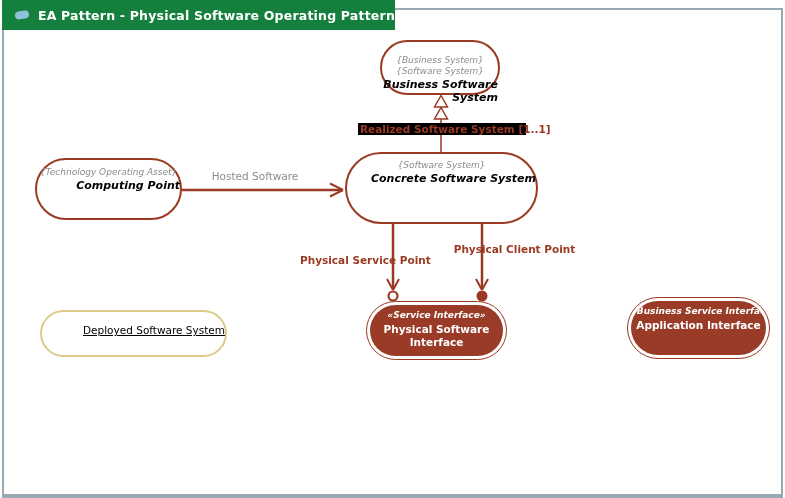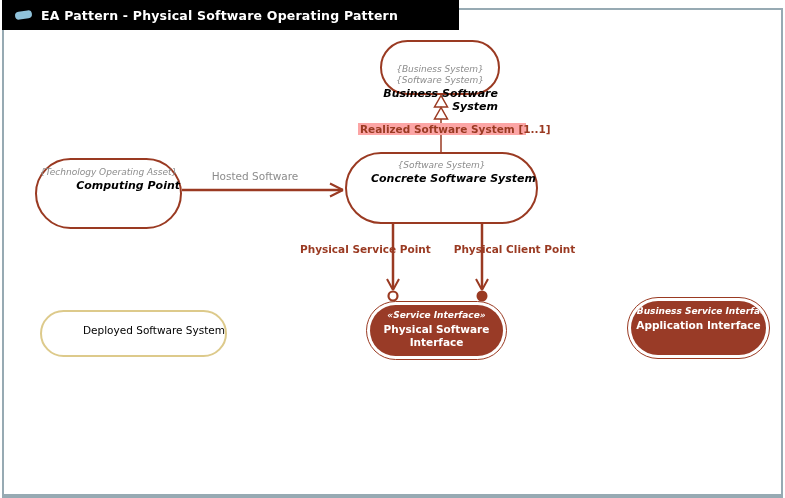--- a/index.html
+++ b/index.html
@@ -1,37 +1,37 @@
 <!DOCTYPE html>
 <html><head>
 <meta charset="utf-8">
 <style>
   html,body{margin:0;padding:0;background:#fff;font-family:"DejaVu Sans","Liberation Sans",sans-serif;}
   .stage{position:relative;width:785px;height:498px;background:#fff;overflow:hidden;}
   .frame{position:absolute;left:2px;top:8px;width:777px;height:484px;border:2px solid #97aab3;border-bottom-width:4px;background:#fff;}
-  .titlebar{position:absolute;left:2px;top:0;width:457px;height:30px;background:#000000;display:flex;align-items:center;}
+  .titlebar{position:absolute;left:2px;top:0;width:393px;height:30px;background:#15803d;display:flex;align-items:center;}
   .title-icon{display:inline-block;width:17px;height:8px;border-radius:4px;background:#8fc2da;margin-left:13px;transform:rotate(-8deg);}
   .title-text{color:#fff;font-weight:bold;font-size:12.5px;margin-left:9px;letter-spacing:.2px;white-space:nowrap;}
   .connectors{position:absolute;left:0;top:0;pointer-events:none;}
   .node{position:absolute;background:#fff;border:2.5px solid #9a3a22;border-radius:40px;text-align:center;box-sizing:border-box;}
   .node .stereo{font-size:9px;font-style:italic;color:#8c8c8c;line-height:11px;}
   .node .nname{font-size:11px;font-weight:bold;font-style:italic;color:#000;line-height:13px;margin-top:1px;text-align:right;}
-  .node-business{padding-top:22px;}
+  .node-business{padding-top:13px;}
   .node-computing{padding-top:7px;}
   .node-concrete{padding-top:6px;}
   .node-deployed{border-color:#ddca8b;border-width:2px;padding-top:11px;}
-  .node-deployed .nname{font-style:normal;font-weight:normal;font-size:10.5px;}
+  .node-deployed .nname{font-style:normal;font-weight:normal;font-size:10.5px;text-decoration:underline;}
   .iface-outer{position:absolute;border:1.5px solid #9a3a22;border-radius:32px;background:#fff;box-sizing:border-box;padding:3px;}
   .iface-inner{width:100%;height:100%;background:#993b27;border-radius:28px;box-sizing:border-box;text-align:center;overflow:hidden;padding-top:5px;}
   .iface-inner .istereo{font-size:9px;font-style:italic;font-weight:bold;color:#fff;line-height:11px;white-space:nowrap;}
   .iface-inner .iname{font-size:10.5px;font-weight:bold;color:#fff;line-height:13px;margin-top:2px;}
   .elabel{position:absolute;font-size:10.5px;white-space:nowrap;text-align:center;}
   .elabel.gray{color:#8c8c8c;}
   .elabel.red{color:#9a3a22;font-weight:bold;}
-  .elabel.whitebg{background:#fca5a5;padding:0 2px;}
+  .elabel.whitebg{background:#000000;padding:0 2px;}
 </style>
 </head>
 <body>
 
 <div class="stage">
 
   <div class="frame"></div>
 
   <div class="titlebar">
     <span class="title-icon"></span>
@@ -63,21 +63,21 @@
       <circle cx="482" cy="296" r="5.5" fill="#9a3a22" stroke="none"></circle>
     </g>
   </svg>
 
   <div class="node node-business" style="left:380px;top:40px;width:120px;height:55px;">
     <div class="stereo">{Business System}</div>
     <div class="stereo">{Software System}</div>
     <div class="nname">Business Software System</div>
   </div>
 
-  <div class="node node-computing" style="left:35px;top:158px;width:147px;height:71px;">
+  <div class="node node-computing" style="left:35px;top:158px;width:147px;height:62px;">
     <div class="stereo">{Technology Operating Asset}</div>
     <div class="nname">Computing Point</div>
   </div>
 
   <div class="node node-concrete" style="left:345px;top:152px;width:193px;height:72px;">
     <div class="stereo">{Software System}</div>
     <div class="nname">Concrete Software System</div>
   </div>
 
   <div class="node node-deployed" style="left:40px;top:310px;width:187px;height:47px;">
@@ -93,16 +93,16 @@
 
   <div class="iface-outer" style="left:627px;top:297px;width:143px;height:62px;">
     <div class="iface-inner">
       <div class="istereo">«Business Service Interface»</div>
       <div class="iname">Application Interface</div>
     </div>
   </div>
 
   <div class="elabel gray" style="left:195px;top:170px;width:120px;">Hosted Software</div>
   <div class="elabel red whitebg" style="left:358px;top:123px;width:164px;">Realized Software System [1..1]</div>
-  <div class="elabel red" style="left:300px;top:243px;width:130px;">Physical Service Point</div>
+  <div class="elabel red" style="left:300px;top:254px;width:130px;">Physical Service Point</div>
   <div class="elabel red" style="left:452px;top:243px;width:125px;">Physical Client Point</div>
 
 </div>
 
 </body></html>

